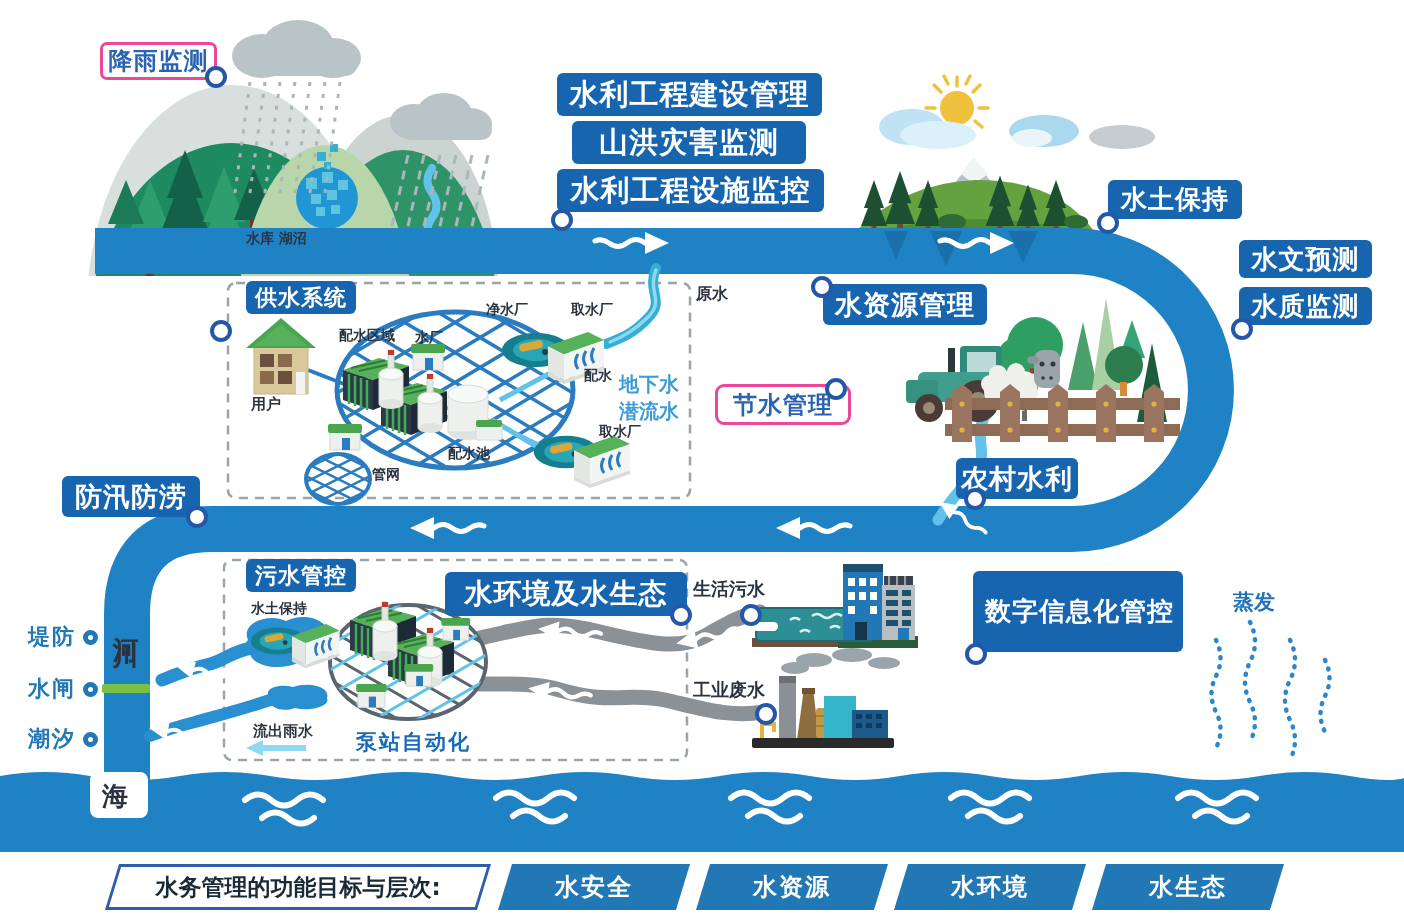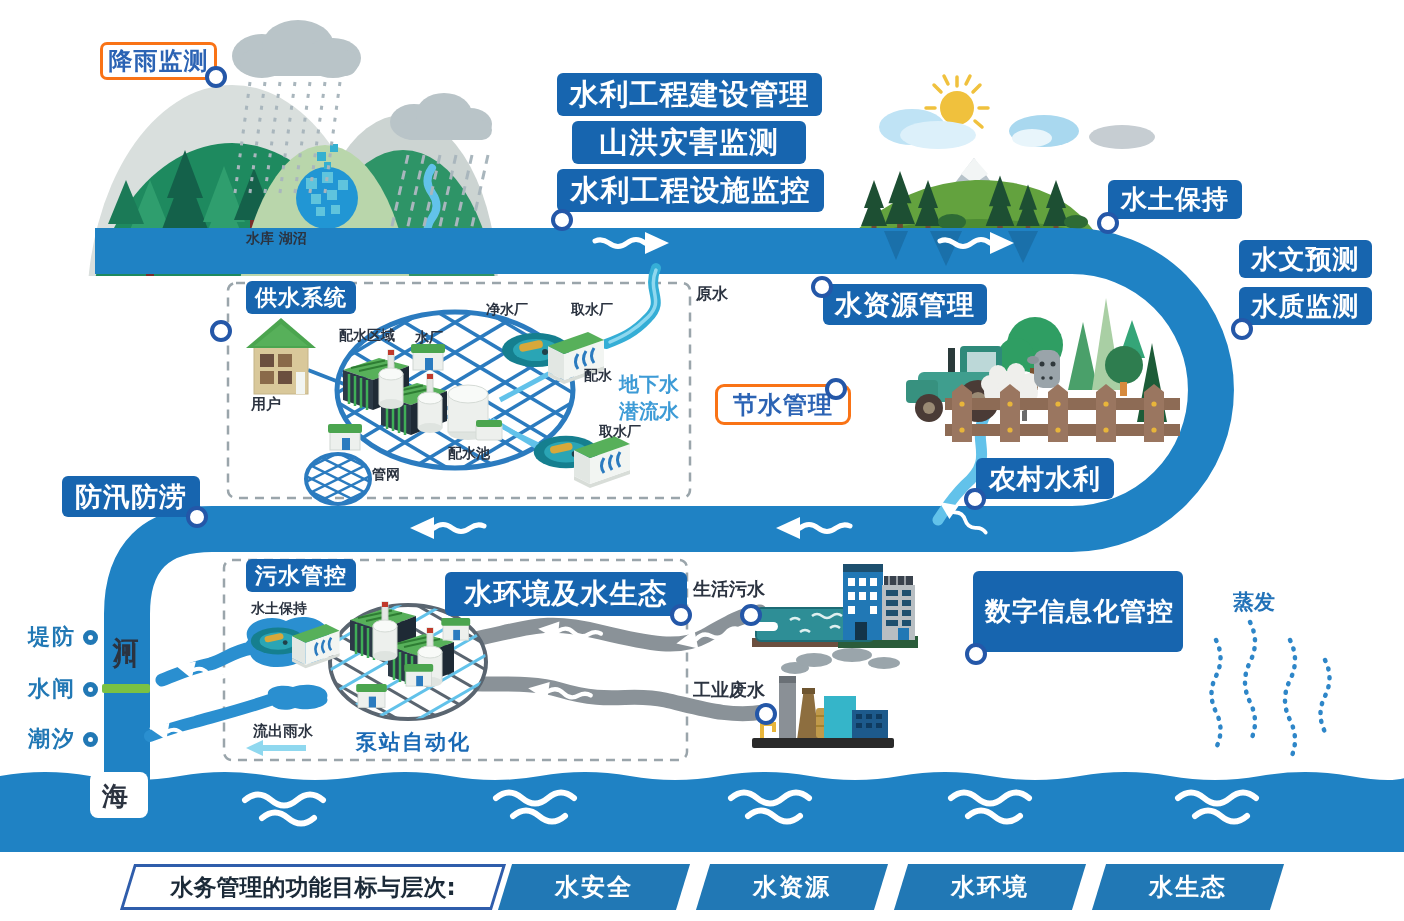--- a/index.html
+++ b/index.html
@@ -5,21 +5,21 @@
   *{margin:0;padding:0;box-sizing:border-box}
   html,body{background:#fff}
   body{font-family:"DejaVu Sans","Liberation Sans",sans-serif}
   .canvas{position:relative;width:1404px;height:921px;background:#fff;overflow:hidden}
   .art{position:absolute;left:0;top:0}
   .badge{position:absolute;background:#1765af;color:#fff;font-weight:bold;
          display:flex;align-items:center;justify-content:center;border-radius:6px;
          white-space:nowrap;z-index:5;letter-spacing:1px}
   .badge.two-line{flex-direction:column;align-items:flex-start;justify-content:center;
          padding-left:12px;line-height:1.45}
-  .obadge{position:absolute;background:#fff;border:3px solid #f97316;color:#2b63b4;
+  .obadge{position:absolute;background:#fff;border:3px solid #ec4899;color:#2b63b4;
          font-weight:bold;display:flex;align-items:center;justify-content:center;
          border-radius:7px;white-space:nowrap;z-index:5;letter-spacing:1px}
   .marker{position:absolute;width:22px;height:22px;border-radius:50%;background:#fff;
          border:4px solid #2457a8;z-index:6}
   .plain{position:absolute;color:#2b3340;font-weight:bold;white-space:nowrap;z-index:4}
   .bluetext{position:absolute;font-weight:bold;white-space:nowrap;z-index:4}
   .side{position:absolute;color:#2178b5;font-weight:bold;font-size:22px;z-index:4;
         display:flex;align-items:center;gap:7px;letter-spacing:2px}
   .ring{width:15px;height:15px;border-radius:50%;border:5px solid #2178b5;background:#fff}
   .vert{writing-mode:vertical-rl;text-orientation:upright;letter-spacing:6px}
@@ -505,21 +505,21 @@
 <div class="obadge" style="left:100px;top:42px;width:117px;height:38px;font-size:24px">降雨监测</div>
 <div class="obadge" style="left:715px;top:384px;width:136px;height:41px;font-size:24px;border-radius:9px">节水管理</div>
 
 <div class="badge" style="left:557px;top:73px;width:265px;height:43px;font-size:29px">水利工程建设管理</div>
 <div class="badge" style="left:572px;top:121px;width:234px;height:43px;font-size:29px">山洪灾害监测</div>
 <div class="badge" style="left:557px;top:169px;width:267px;height:43px;font-size:29px">水利工程设施监控</div>
 <div class="badge" style="left:1108px;top:180px;width:134px;height:39px;font-size:26px">水土保持</div>
 <div class="badge" style="left:1239px;top:240px;width:133px;height:38px;font-size:26px">水文预测</div>
 <div class="badge" style="left:1239px;top:287px;width:133px;height:38px;font-size:26px">水质监测</div>
 <div class="badge" style="left:823px;top:284px;width:164px;height:41px;font-size:27px">水资源管理</div>
-<div class="badge" style="left:976px;top:458px;width:138px;height:41px;font-size:27px">农村水利</div>
+<div class="badge" style="left:956px;top:458px;width:122px;height:41px;font-size:27px">农村水利</div>
 <div class="badge" style="left:62px;top:476px;width:138px;height:41px;font-size:27px">防汛防涝</div>
 <div class="badge" style="left:445px;top:572px;width:242px;height:44px;font-size:28px">水环境及水生态</div>
 <div class="badge two-line" style="left:973px;top:571px;width:210px;height:81px;font-size:26px">
   <span>数字信息化管控</span>
 </div>
 <div class="badge" style="left:246px;top:281px;width:110px;height:33px;font-size:22px">供水系统</div>
 <div class="badge" style="left:246px;top:559px;width:110px;height:33px;font-size:22px">污水管控</div>
 
 <div class="marker" style="left:205px;top:66px"></div>
 <div class="marker" style="left:551px;top:209px"></div>
@@ -566,21 +566,21 @@
 </div>
 <div class="side" style="left:28px;top:674px">
   <span>水闸</span>
   <span class="ring"></span>
 </div>
 <div class="side" style="left:28px;top:724px">
   <span>潮汐</span>
   <span class="ring"></span>
 </div>
 
-<div class="pg title" style="left:127px;width:372px">
+<div class="pg title" style="left:112px;width:372px">
   <div class="pg-bg"></div>
   <span>水务管理的功能目标与层次:</span>
 </div>
 <div class="pg" style="left:505px;width:178px">
   <div class="pg-bg"></div>
   <span>水安全</span>
 </div>
 <div class="pg" style="left:703px;width:178px">
   <div class="pg-bg"></div>
   <span>水资源</span>

